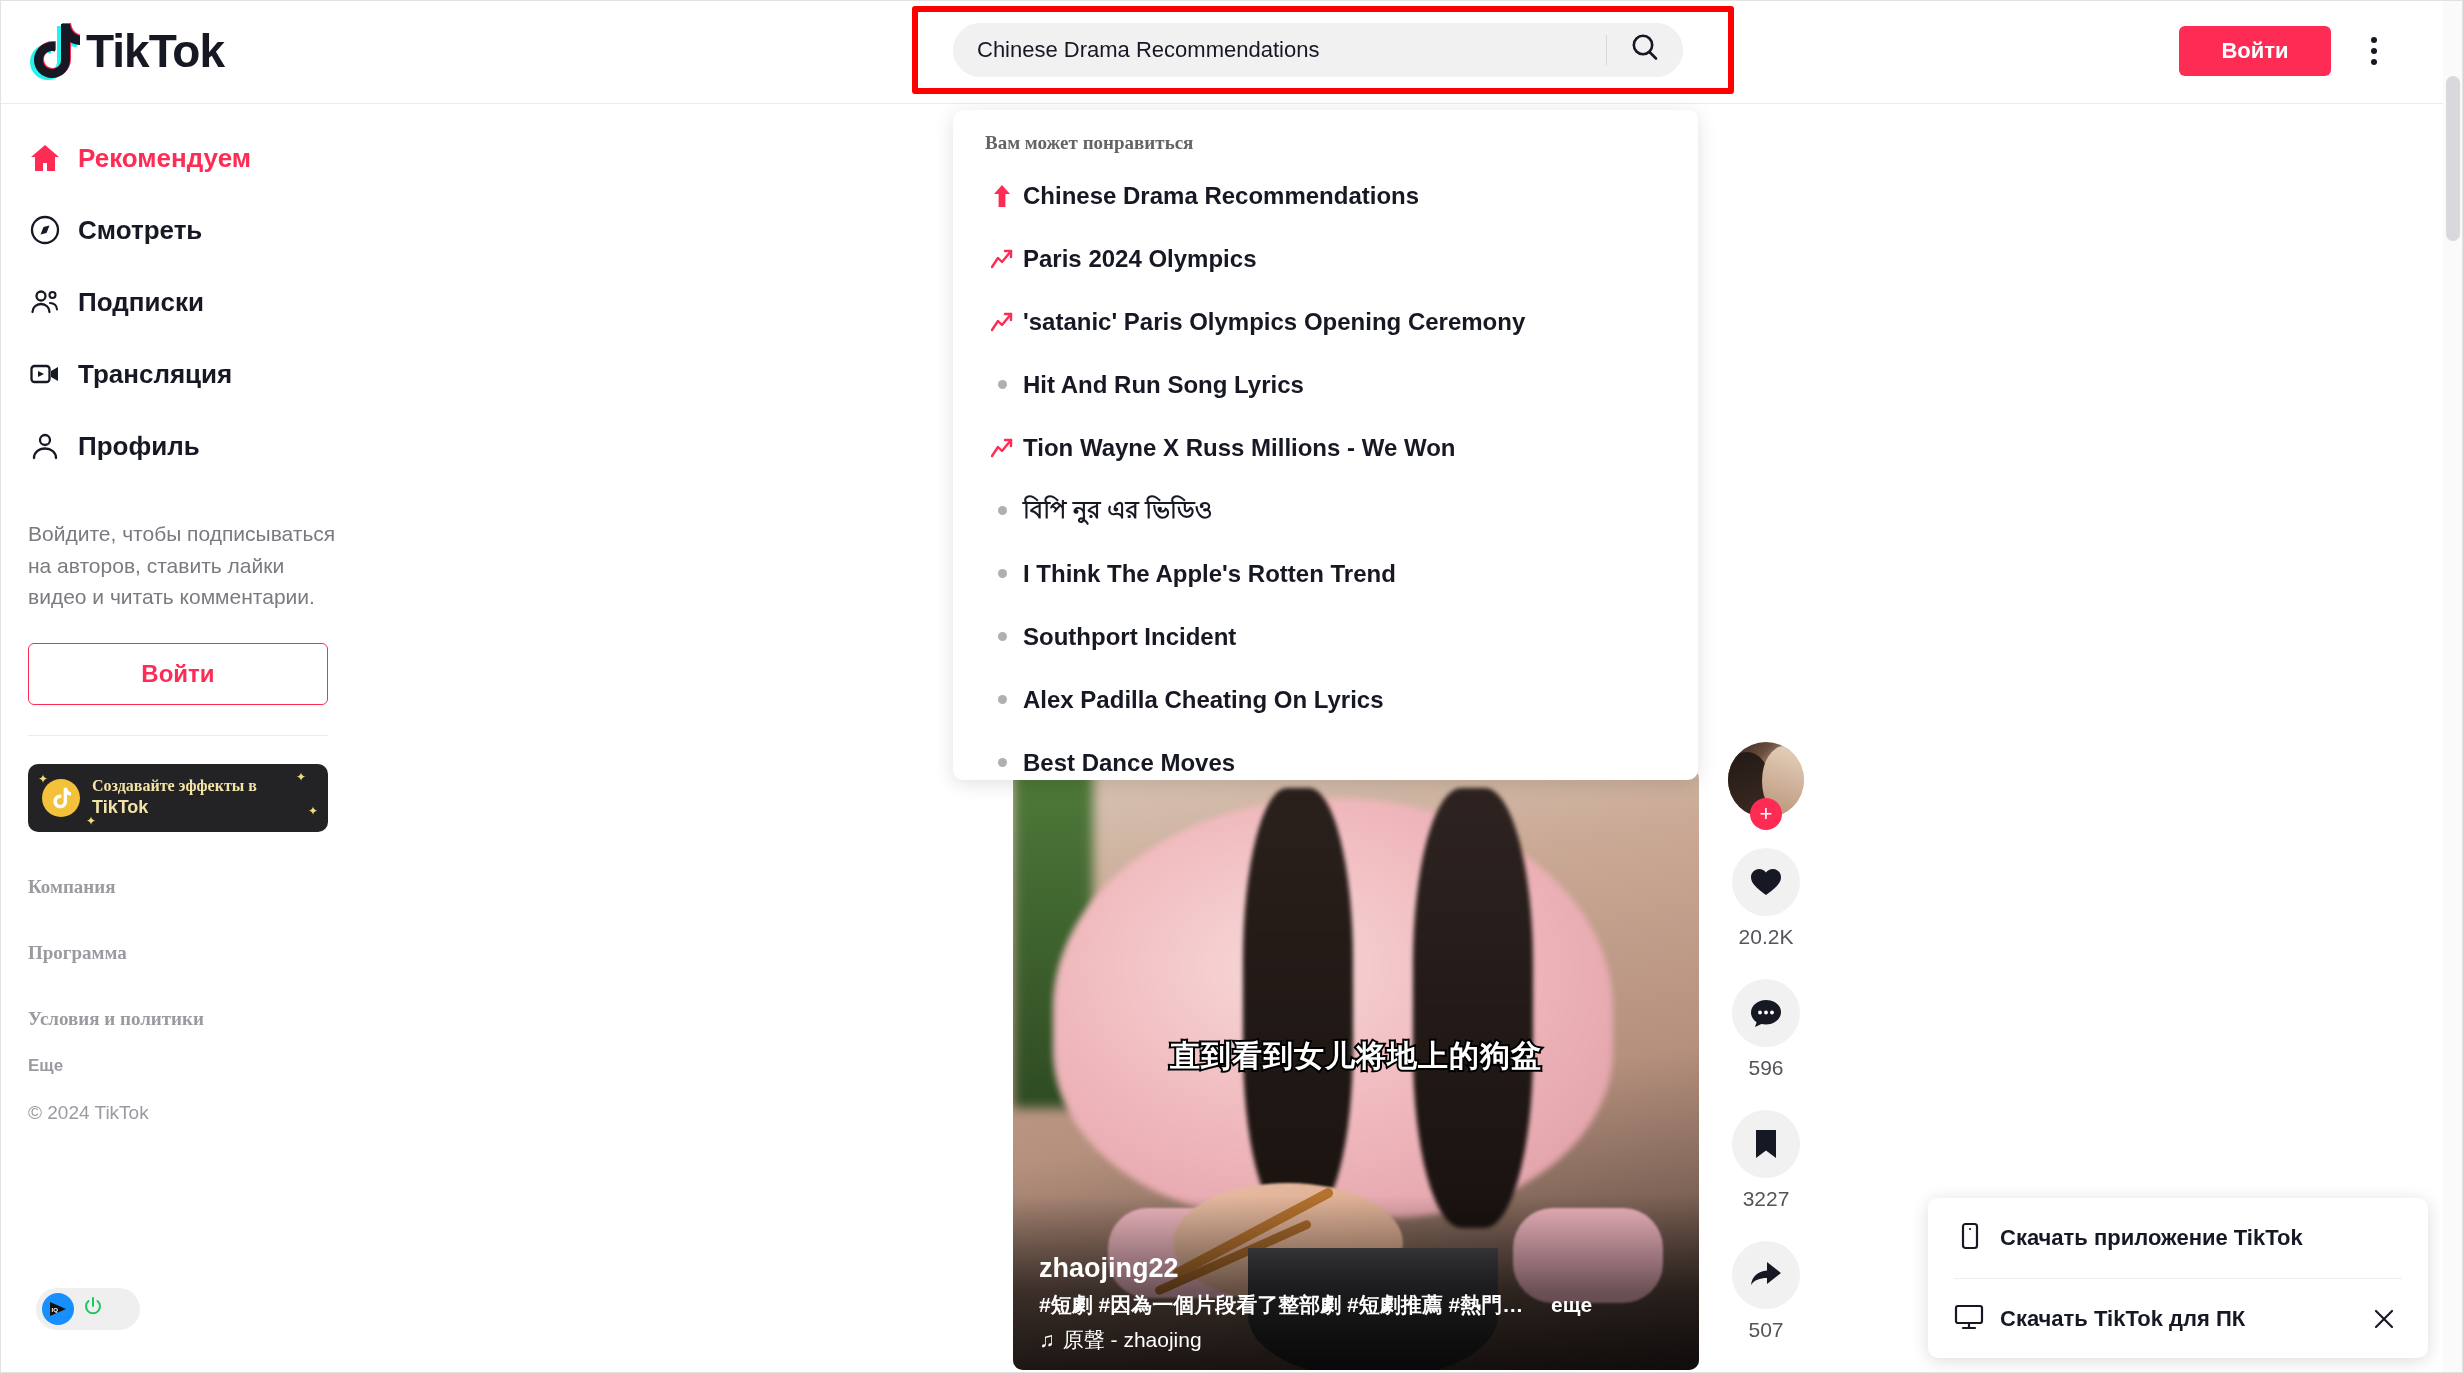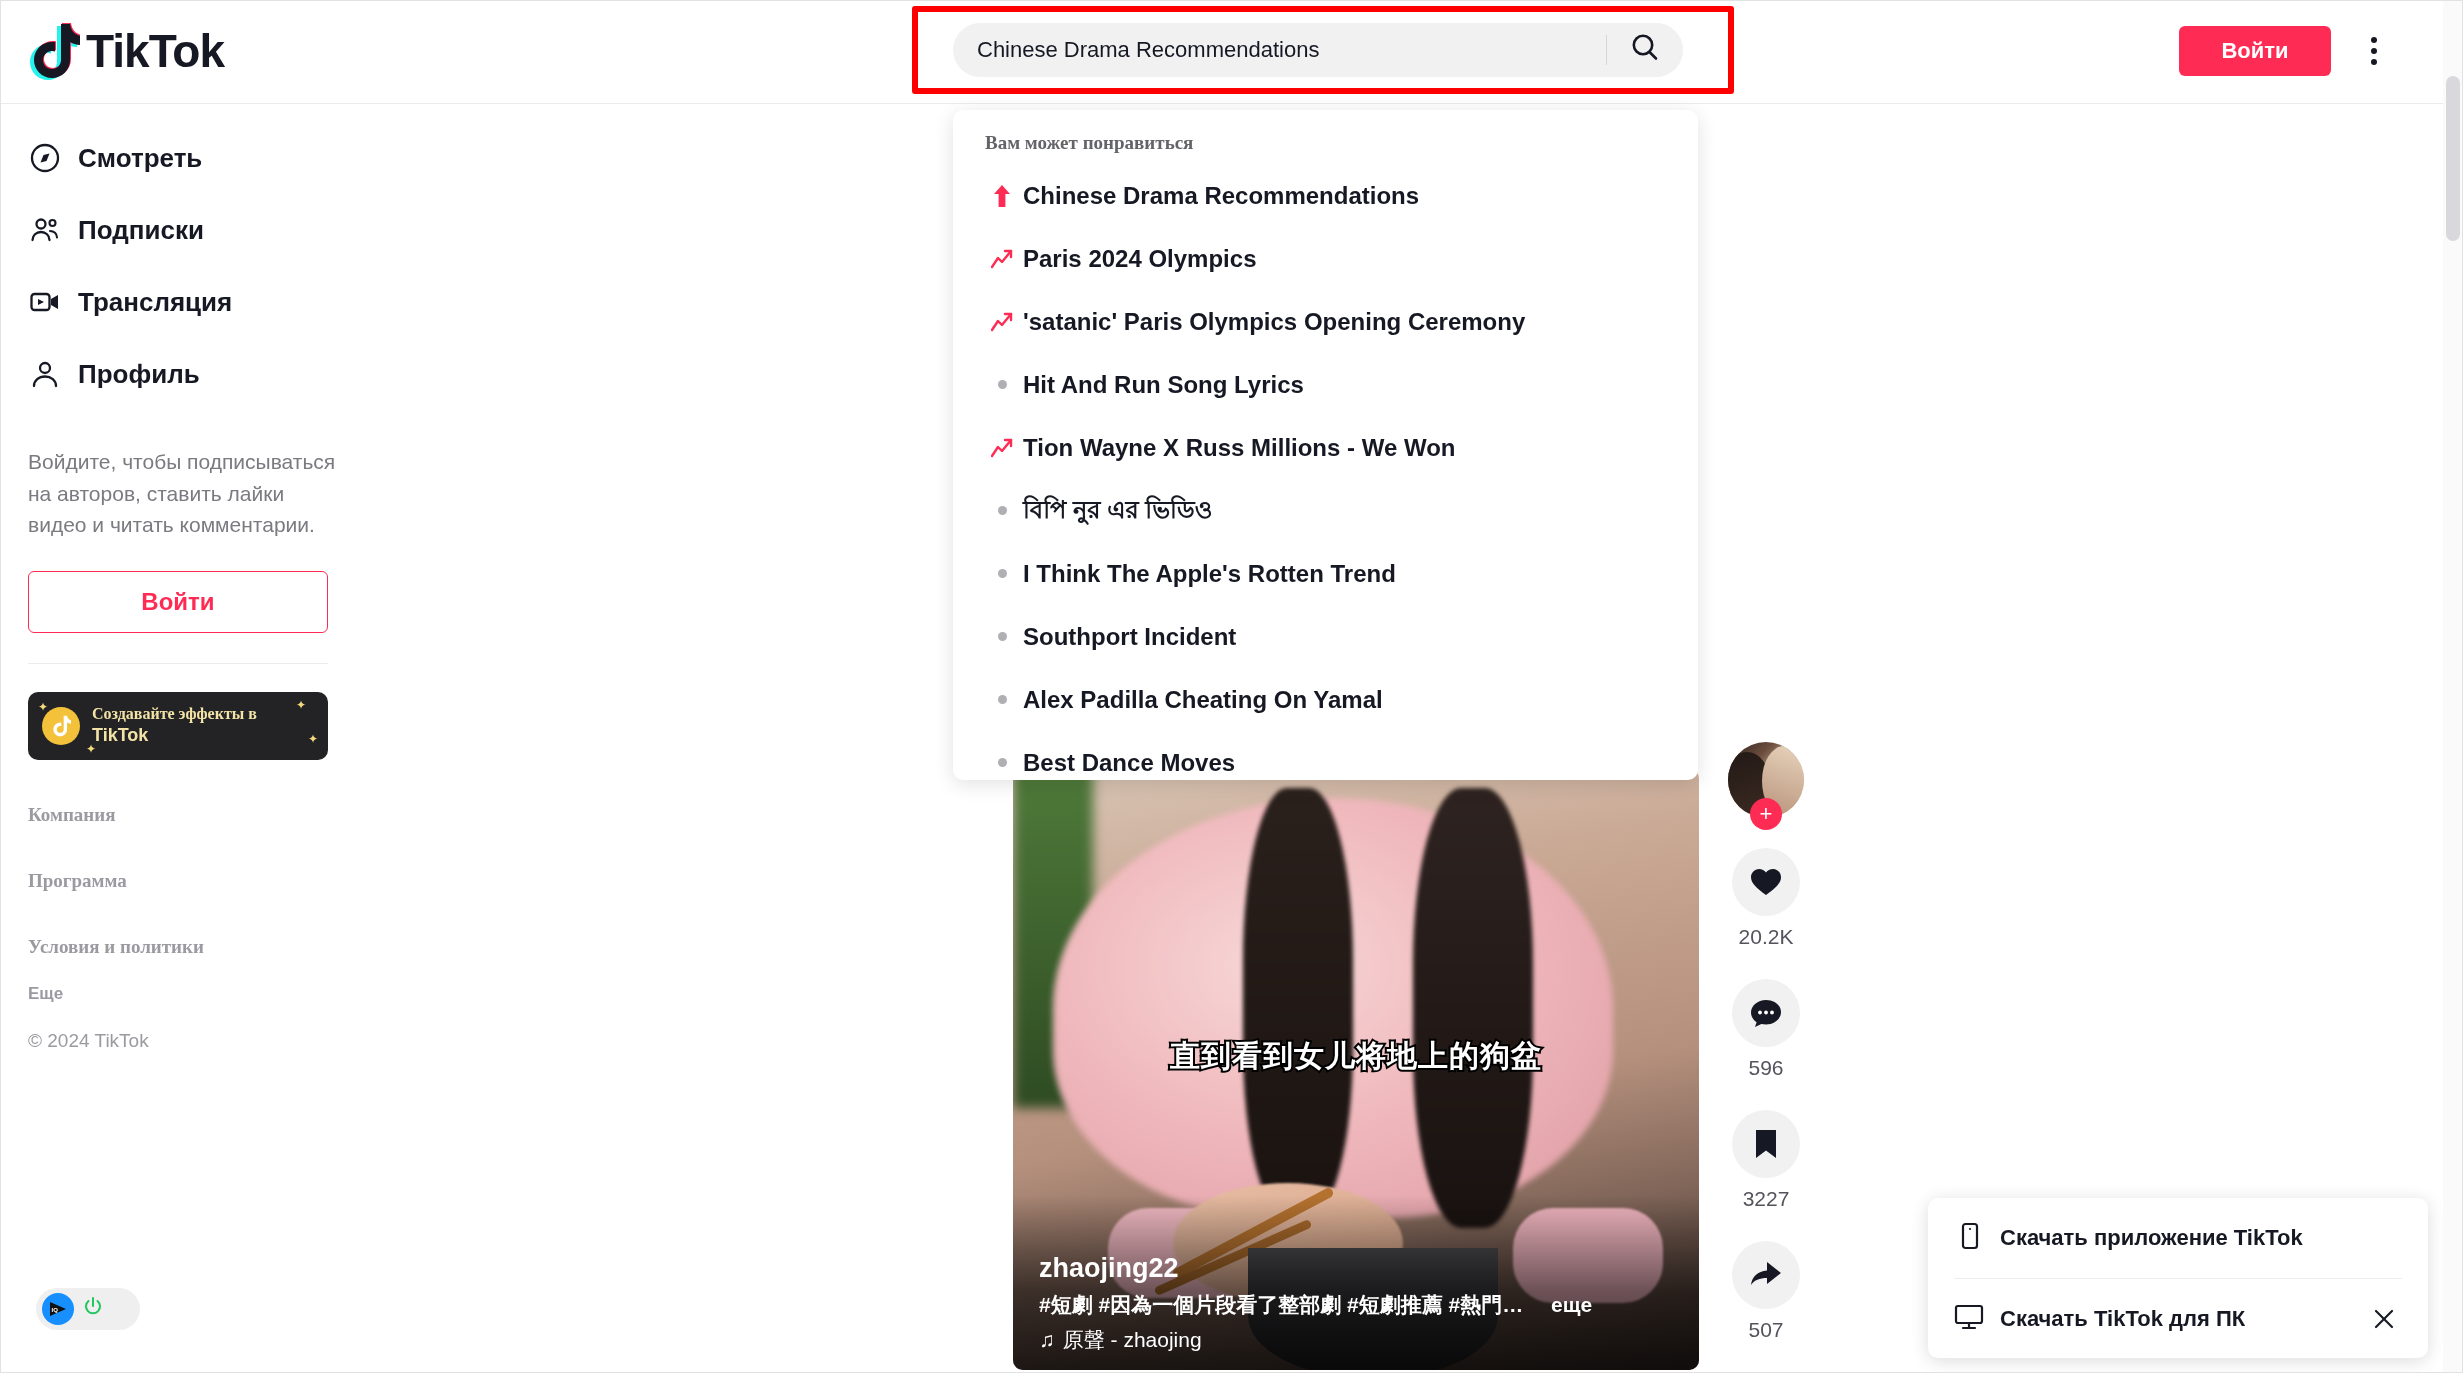--- a/index.html
+++ b/index.html
@@ -406,33 +406,41 @@
         <div class="sugg">
           <span class="sugg-icon">
             <span class="dot"></span>
           </span>
           <span class="sugg-label">Southport Incident</span>
         </div>
         <div class="sugg">
           <span class="sugg-icon">
             <span class="dot"></span>
           </span>
-          <span class="sugg-label">Alex Padilla Cheating On Yamal</span>
+          <span class="sugg-label">Alex Padilla Cheating On Lyrics</span>
         </div>
         <div class="sugg">
           <span class="sugg-icon">
             <span class="dot"></span>
           </span>
           <span class="sugg-label">Best Dance Moves</span>
         </div>
       </div>
   </div>
 
   <div class="sidebar">
     <div id="nav-list">
+        <div class="nav-item active">
+          <span class="nav-icon">
+            <svg width="32" height="32" viewBox="0 0 32 32">
+              <path d="M16 3L2 15h4v14h8v-8h4v8h8V15h4z" fill="#FE2C55"></path>
+            </svg>
+          </span>
+          <span class="nav-label">Рекомендуем</span>
+        </div>
         <div class="nav-item">
           <span class="nav-icon">
             <svg width="32" height="32" viewBox="0 0 32 32" fill="none">
               <circle cx="16" cy="16" r="13" stroke="#161823" stroke-width="2.3"></circle>
               <path d="M20.5 11.5l-3 7.5-6 1.5 3-7.5z" fill="#161823"></path>
             </svg>
           </span>
           <span class="nav-label">Смотреть</span>
         </div>
         <div class="nav-item">

